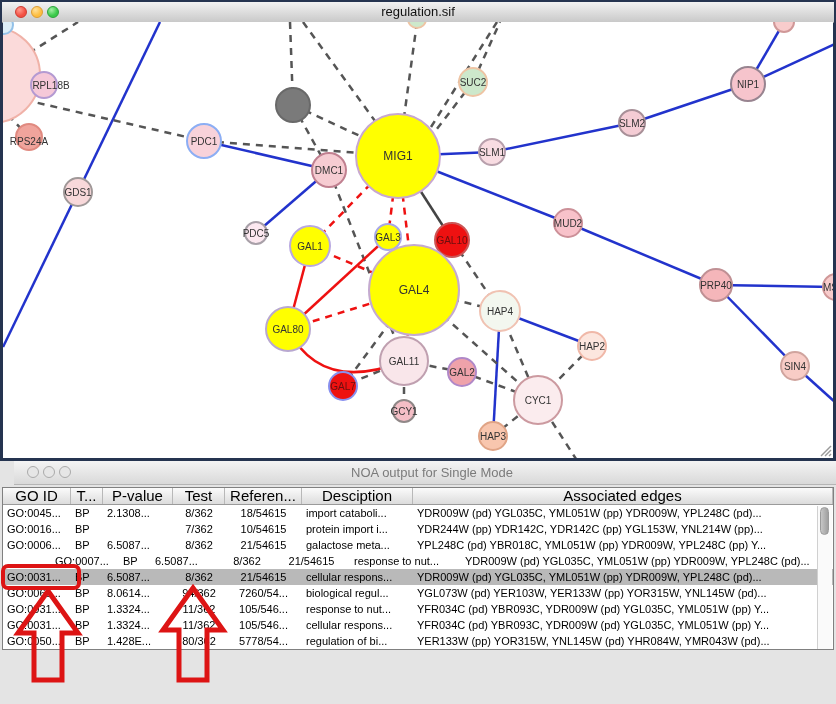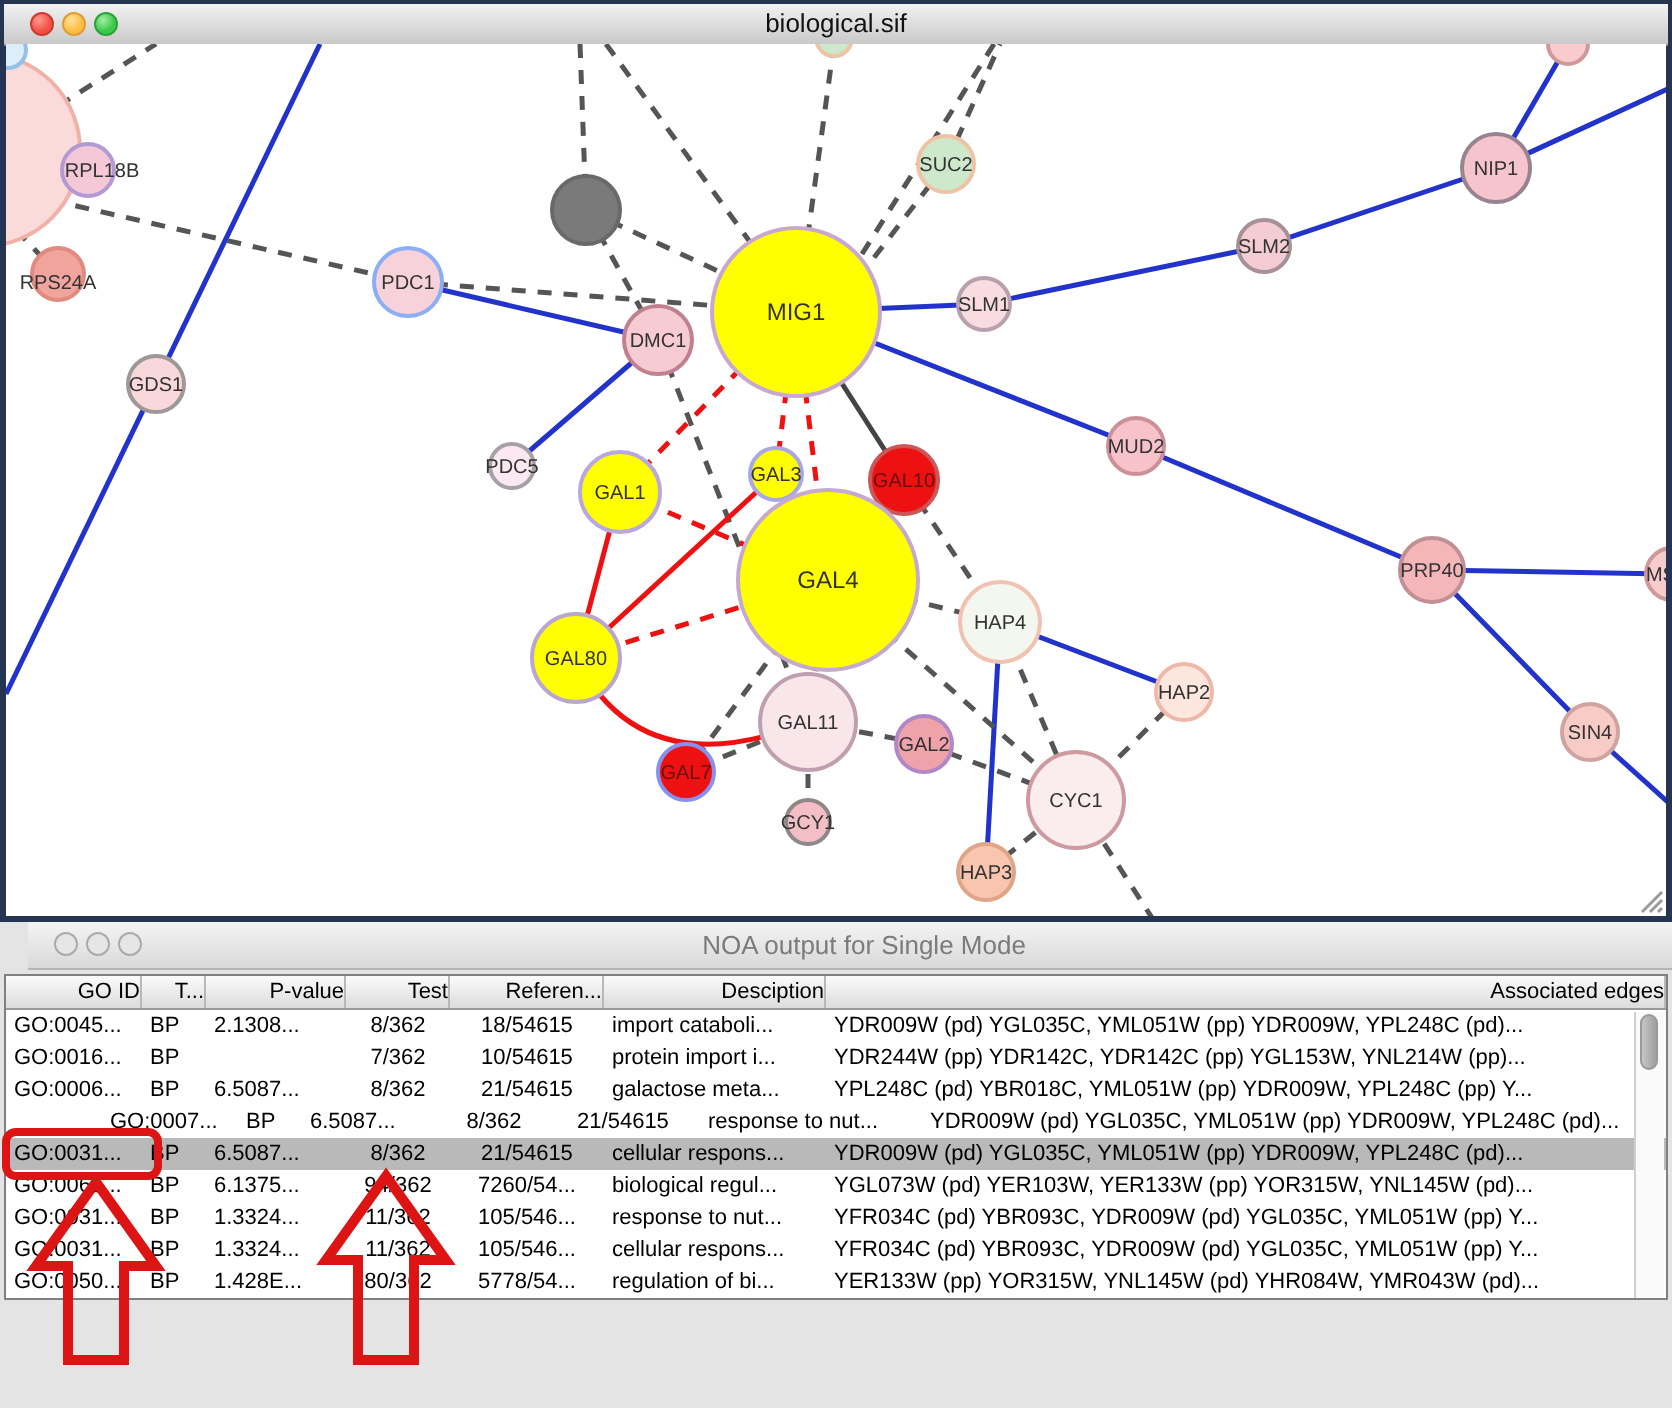--- a/index.html
+++ b/index.html
@@ -48,21 +48,21 @@
   
   #noa-table{
     position:absolute;left:2px;top:26px;width:832px;height:163px;
     border:1px solid #808080;background:#fff;box-sizing:border-box;overflow:hidden;
   }
   #table-header{
     display:flex;height:17px;background:linear-gradient(#fbfbfb,#dcdcdc);
     border-bottom:1px solid #9a9a9a;box-sizing:border-box;
   }
   .hcell{
-    font-size:11px;color:#000;text-align:right;line-height:16px;
+    font-size:15px;color:#000;text-align:center;line-height:16px;
     border-right:1px solid #b8b8b8;box-sizing:border-box;overflow:hidden;white-space:nowrap;flex:0 0 auto;
   }
   .hcell:last-child{flex:1 1 auto;}
   .trow{display:flex;height:16px;line-height:16px;font-size:11px;color:#000;white-space:nowrap;}
   .trow.selected{background:#b9b9b9;}
   .tcell{overflow:hidden;box-sizing:border-box;flex:0 0 auto;padding-left:4px;}
   .tcell.center{text-align:center;padding-left:0;}
   .tcell:last-child{flex:1 1 auto;}
   #scrollbar{
     position:absolute;right:1px;top:18px;width:14px;height:144px;
@@ -77,21 +77,21 @@
   text.nlabel{pointer-events:none;}
 </style>
 </head>
 <body>
 
 <div id="top-window">
   <div id="top-titlebar">
     <div class="tl" id="tl-close"></div>
     <div class="tl" id="tl-min"></div>
     <div class="tl" id="tl-zoom"></div>
-    <div id="top-title">biological.sif</div>
+    <div id="top-title">regulation.sif</div>
   </div>
   <div id="network-canvas">
     <svg id="net-svg" width="830" height="436" viewBox="0 0 830 436" xmlns="http://www.w3.org/2000/svg">
       <g id="edges-layer">
           <line fill="none" stroke="#2233cc" stroke-width="2.5" x1="395" y1="134" x2="489" y2="130"></line>
           <line fill="none" stroke="#2233cc" stroke-width="2.5" x1="489" y1="130" x2="629" y2="101"></line>
           <line fill="none" stroke="#2233cc" stroke-width="2.5" x1="629" y1="101" x2="745" y2="62"></line>
           <line fill="none" stroke="#2233cc" stroke-width="2.5" x1="745" y1="62" x2="781" y2="0"></line>
           <line fill="none" stroke="#2233cc" stroke-width="2.5" x1="745" y1="62" x2="832" y2="22"></line>
           <line fill="none" stroke="#2233cc" stroke-width="2.5" x1="395" y1="134" x2="565" y2="201"></line>
@@ -272,21 +272,21 @@
           <div class="tcell" style="width: 32px;">BP</div>
           <div class="tcell" style="width: 70px;">6.5087...</div>
           <div class="tcell center" style="width: 52px;">8/362</div>
           <div class="tcell center" style="width: 77px;">21/54615</div>
           <div class="tcell" style="width: 111px;">cellular respons...</div>
           <div class="tcell">YDR009W (pd) YGL035C, YML051W (pp) YDR009W, YPL248C (pd)...</div>
         </div>
         <div class="trow">
           <div class="tcell" style="width: 68px;">GO:0065...</div>
           <div class="tcell" style="width: 32px;">BP</div>
-          <div class="tcell" style="width: 70px;">6.1375...</div>
+          <div class="tcell" style="width: 70px;">8.0614...</div>
           <div class="tcell center" style="width: 52px;">94/362</div>
           <div class="tcell center" style="width: 77px;">7260/54...</div>
           <div class="tcell" style="width: 111px;">biological regul...</div>
           <div class="tcell">YGL073W (pd) YER103W, YER133W (pp) YOR315W, YNL145W (pd)...</div>
         </div>
         <div class="trow">
           <div class="tcell" style="width: 68px;">GO:0031...</div>
           <div class="tcell" style="width: 32px;">BP</div>
           <div class="tcell" style="width: 70px;">1.3324...</div>
           <div class="tcell center" style="width: 52px;">11/362</div>

